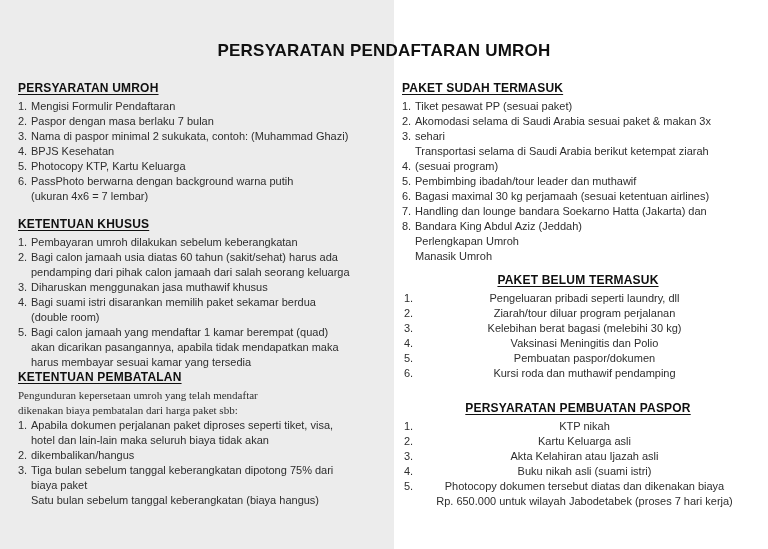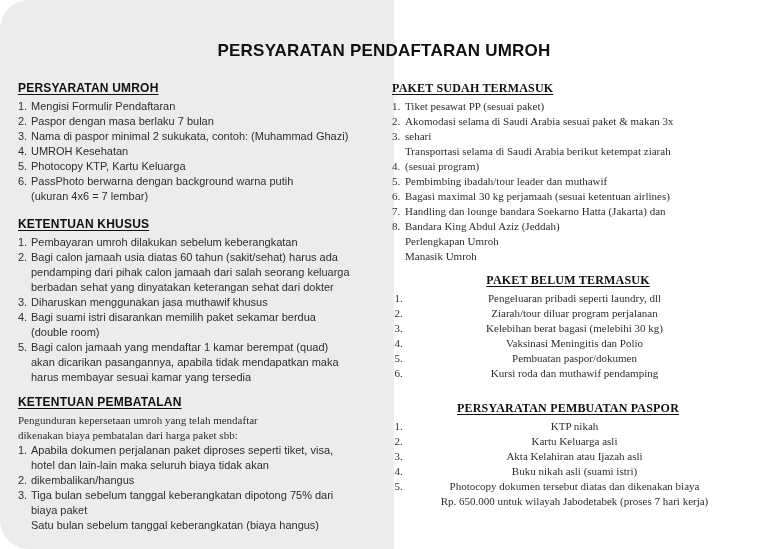--- a/index.html
+++ b/index.html
@@ -4,42 +4,41 @@
 <style>
   html, body { margin: 0; padding: 0; }
   .page {
     position: relative;
     width: 768px;
     height: 549px;
     overflow: hidden;
     background: linear-gradient(90deg, #ececec 0, #ececec 394px, #ffffff 394px);
     font-family: "Liberation Sans", "DejaVu Sans", sans-serif;
     color: #2e2e2e;
-    border-radius: 29px;
   }
   .title {
     position: absolute;
     top: 30px;
     left: 0;
     width: 100%;
     text-align: center;
     font-size: 17px;
     line-height: 19px;
     font-weight: 700;
     letter-spacing: 0.2px;
     color: #101010;
     white-space: nowrap;
   }
   .col {
     position: absolute;
     top: 81px;
     font-size: 11px;
   }
   .col-left  { left: 18px;  width: 372px; }
-  .col-right { left: 392px; width: 352px; font-family: Liberation Serif, serif; }
+  .col-right { left: 402px; width: 352px; }
 
   section h2 {
     margin: 0 0 3px 0;
     font-size: 12px;
     line-height: 15px;
     font-weight: 700;
     color: #101010;
     letter-spacing: 0.2px;
     text-decoration: underline;
     text-underline-offset: 2px;
@@ -54,21 +53,21 @@
   .row {
     display: flex;
     line-height: 15px;
     white-space: nowrap;
   }
   .row .num { flex: 0 0 13px; }
   .row .txt { flex: 1 1 auto; }
 
   
   .col-left  section.s2 { margin-top: 13px; }
-  .col-left  section.s3 { margin-top: 10px; }
+  .col-left  section.s3 { }
   .col-right section.s2 { margin-top: 9px; text-align: center;  }
   .col-right section.s3 { margin-top: 20px; text-align: center; }
 </style>
 </head>
 <body>
 
 <div class="page">
   <h1 class="title">PERSYARATAN PENDAFTARAN UMROH</h1>
   <div class="col col-left">
       <section class="s1">
@@ -80,21 +79,21 @@
         <div class="row">
           <span class="num">2.</span>
           <span class="txt">Paspor dengan masa berlaku 7 bulan</span>
         </div>
         <div class="row">
           <span class="num">3.</span>
           <span class="txt">Nama di paspor minimal 2 sukukata, contoh: (Muhammad Ghazi)</span>
         </div>
         <div class="row">
           <span class="num">4.</span>
-          <span class="txt">UMROH Kesehatan</span>
+          <span class="txt">BPJS Kesehatan</span>
         </div>
         <div class="row">
           <span class="num">5.</span>
           <span class="txt">Photocopy KTP, Kartu Keluarga</span>
         </div>
         <div class="row">
           <span class="num">6.</span>
           <span class="txt">PassPhoto berwarna dengan background warna putih</span>
         </div>
         <div class="row">
@@ -108,24 +107,20 @@
           <span class="num">1.</span>
           <span class="txt">Pembayaran umroh dilakukan sebelum keberangkatan</span>
         </div>
         <div class="row">
           <span class="num">2.</span>
           <span class="txt">Bagi calon jamaah usia diatas 60 tahun (sakit/sehat) harus ada</span>
         </div>
         <div class="row">
           <span class="num"></span>
           <span class="txt">pendamping dari pihak calon jamaah dari salah seorang keluarga</span>
-        </div>
-        <div class="row">
-          <span class="num"></span>
-          <span class="txt">berbadan sehat yang dinyatakan keterangan sehat dari dokter</span>
         </div>
         <div class="row">
           <span class="num">3.</span>
           <span class="txt">Diharuskan menggunakan jasa muthawif khusus</span>
         </div>
         <div class="row">
           <span class="num">4.</span>
           <span class="txt">Bagi suami istri disarankan memilih paket sekamar berdua</span>
         </div>
         <div class="row">

